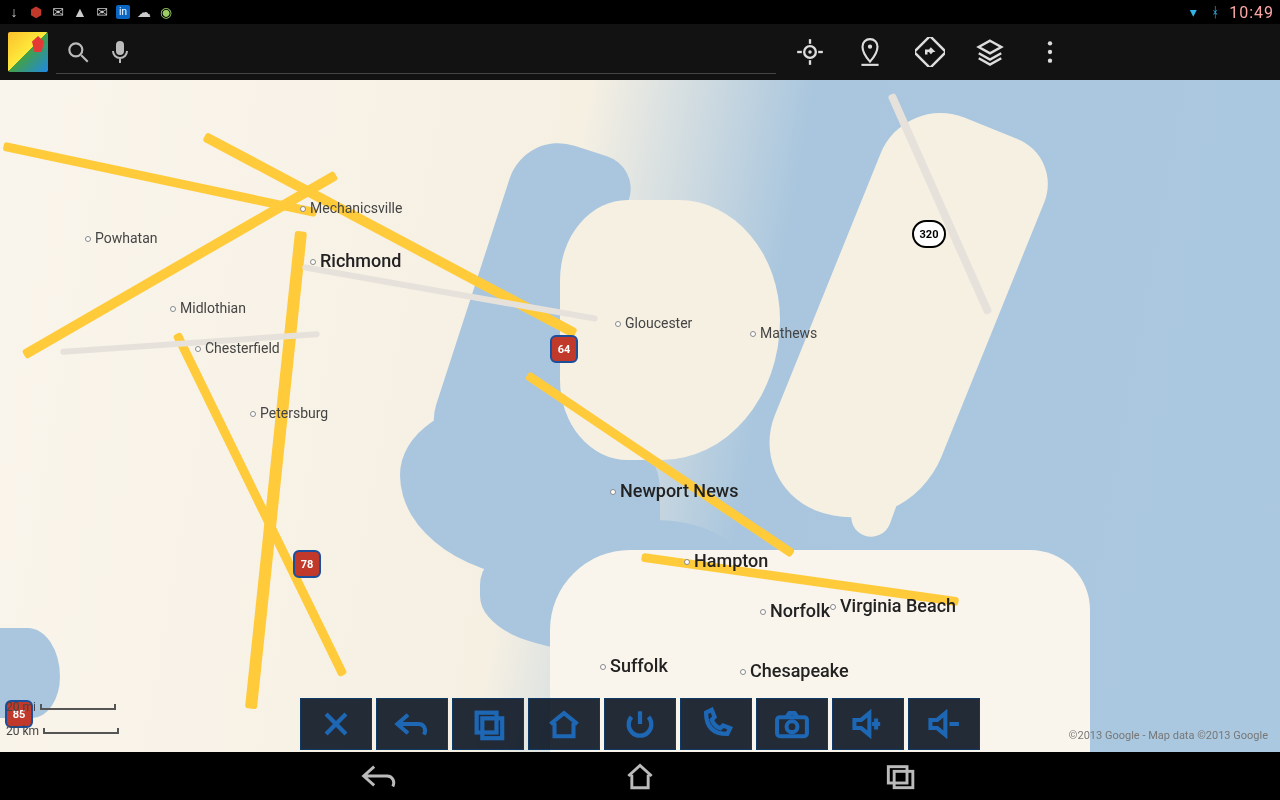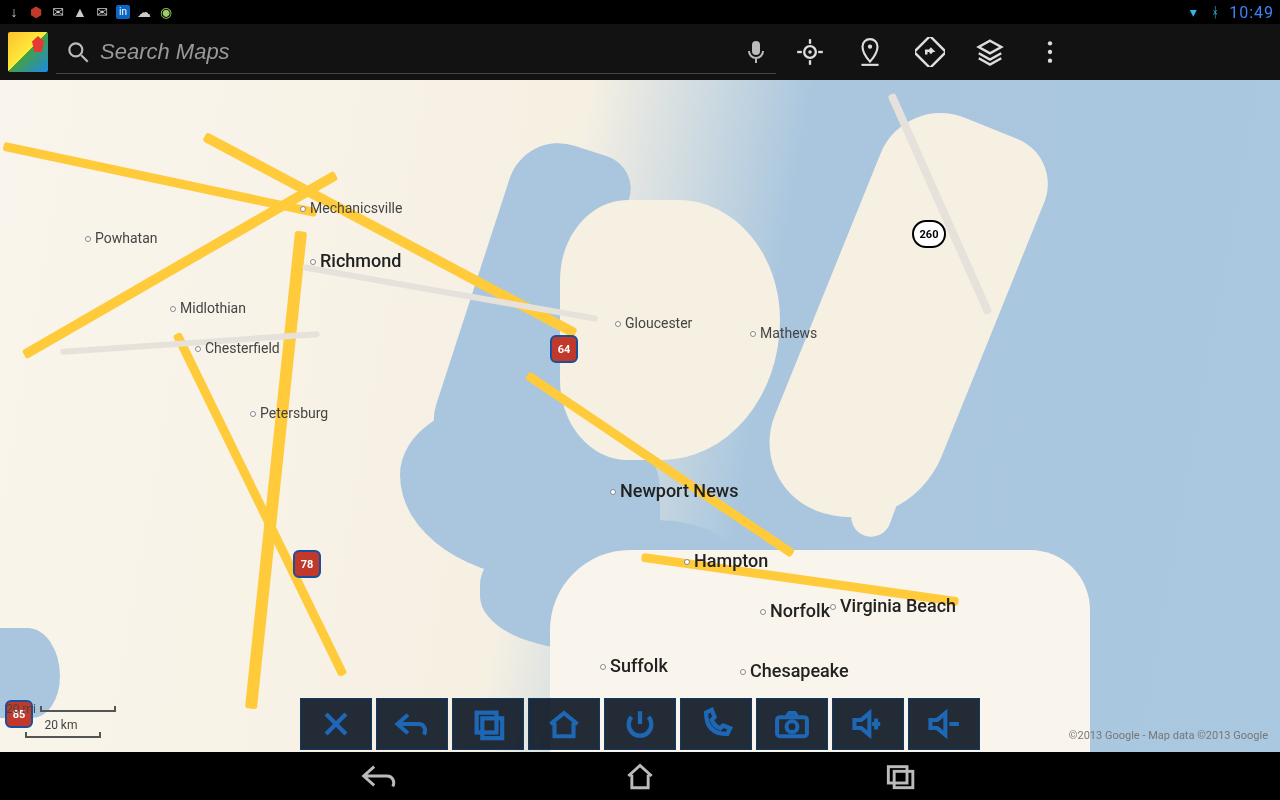--- a/index.html
+++ b/index.html
@@ -3,21 +3,21 @@
 <meta charset="utf-8">
 <style>
 * { margin:0; padding:0; box-sizing:border-box; }
 body { width:1280px; height:800px; font-family:Roboto,Arial,sans-serif; background:#000; overflow:hidden; position:relative; }
 
 
 .status-bar { height:24px; background:#000; display:flex; align-items:center; color:#ccc; font-size:14px; padding:0 6px; }
 .status-left { display:flex; gap:6px; align-items:center; }
 .status-right { margin-left:auto; display:flex; gap:6px; align-items:center; }
 .status-icon { width:16px; height:16px; display:flex; align-items:center; justify-content:center; }
-.clock { color:#3b82f6; font-size:16px; letter-spacing:1px;text-align:right; }
+.clock { color:#fca5a5; font-size:16px; letter-spacing:1px;text-align:right; }
 
 
 .action-bar { height:56px; background:rgba(20,20,20,0.92); display:flex; align-items:center; padding:0 8px; gap:8px; position:relative; z-index:20; }
 .app-icon { width:40px; height:40px; background:linear-gradient(135deg,#fbc02d 0,#ffeb3b 50%,#43a047 50%,#1e88e5 100%); border-radius:2px; position:relative; }
 .app-icon::after { content:""; position:absolute; right:4px; top:4px; width:12px; height:16px; background:#e53935; clip-path:polygon(50% 0,100% 35%,80% 100%,20% 100%,0 35%); }
 .search-wrap { display:flex; align-items:center; flex:1; max-width:720px; border-bottom:1px solid #444; height:44px; }
 .search-icon-slot { width:44px; display:flex; align-items:center; justify-content:center; }
 .search-input { flex:1; background:transparent; border:0; font-size:22px; color:#eee; outline:none; font-style:italic; }
 .search-input::placeholder { color:#999; font-style:italic; }
 .mic-slot { width:40px; display:flex; align-items:center; justify-content:center; }
@@ -35,21 +35,21 @@
 .shield.interstate { background:#c0392b; border:2px solid #1b4f9c; }
 .shield.route { background:#fff; color:#000; border:2px solid #000; border-radius:14px; font-size:11px; }
 .city { position:absolute; font-size:14px; color:#444; white-space:nowrap; }
 .city.big { font-size:18px; color:#222; font-weight:500; }
 .city-dot { display:inline-block; width:6px; height:6px; border-radius:50%; background:#fff; border:1px solid #888; margin-right:4px; vertical-align:middle; }
 
 
 .scale { position:absolute; left:6px; bottom:62px; z-index:15; }
 .scale-row { display:flex; align-items:center; font-size:12px; color:#444;margin-top:40px; }
 .scale-row .bar { height:6px; width:76px; border:2px solid #555; border-top:none; margin-left:4px; }
-.scale-row+.scale-row { margin-top:2px;flex-direction:column; }
+.scale-row+.scale-row { margin-top:10px; }
 .attrib { position:absolute; right:12px; bottom:58px; font-size:11px; color:#777; z-index:15; }
 
 
 .widget-bar { position:absolute; bottom:50px; left:50%; transform:translateX(-50%); display:flex; gap:4px; z-index:30; }
 .widget-btn { width:72px; height:52px; background:rgba(5,15,30,.88); border:1px solid #103a66; display:flex; align-items:center; justify-content:center; cursor:pointer; }
 .widget-btn svg * { stroke:#1d67b5; fill:none; stroke-width:3; }
 
 
 .nav-bar { position:absolute; bottom:0; left:0; right:0; height:48px; background:#000; display:flex; align-items:center; justify-content:center; gap:200px; z-index:40; }
 .nav-btn { width:60px; height:36px; display:flex; align-items:center; justify-content:center; cursor:pointer; }
@@ -81,21 +81,20 @@
 
 <div class="action-bar">
   <div class="app-icon"></div>
   <div class="search-wrap">
     <div class="search-icon-slot">
       <svg width="26" height="26" viewBox="0 0 24 24">
           <circle cx="10" cy="10" r="6" stroke="#bbb" stroke-width="2" fill="none"></circle>
           <line x1="15" y1="15" x2="21" y2="21" stroke="#bbb" stroke-width="2"></line>
         </svg>
     </div>
-    <input class="search-input" placeholder="Search Maps" style="">
     <div class="mic-slot">
       <svg width="20" height="26" viewBox="0 0 20 26">
           <rect x="6" y="2" width="8" height="14" rx="4" fill="#bbb"></rect>
           <path d="M3 12a7 7 0 0 0 14 0M10 19v5" stroke="#bbb" stroke-width="2" fill="none"></path>
         </svg>
     </div>
   </div>
   <div class="ab-icon">
     <svg width="28" height="28" viewBox="0 0 24 24">
         <circle cx="12" cy="12" r="5" stroke="#ddd" stroke-width="2" fill="none"></circle>
@@ -155,21 +154,21 @@
   <div class="road" style="left:640px; top:495px; width:320px; height:9px; transform:rotate(8deg)"></div>
   <div class="road" style="left:70px; top:420px; width:380px; height:9px; transform:rotate(64deg)"></div>
   <div class="road gray" style="left:60px; top:260px; width:260px; height:6px; transform:rotate(-4deg)"></div>
   <div class="road gray" style="left:300px; top:210px; width:300px; height:6px; transform:rotate(10deg)"></div>
   <div class="road gray" style="left:820px; top:120px; width:240px; height:8px; transform:rotate(66deg)"></div>
 
   <div id="shields">
       <div class="shield interstate" style="left: 550px; top: 255px;">64</div>
       <div class="shield interstate" style="left: 293px; top: 470px;">78</div>
       <div class="shield interstate" style="left: 5px; top: 620px;">85</div>
-      <div class="shield route" style="left: 912px; top: 140px; width: 34px;">260</div>
+      <div class="shield route" style="left: 912px; top: 140px; width: 34px;">320</div>
     </div>
 
   <div id="cities">
       <div class="city big" style="left: 310px; top: 170px;"><span class="city-dot"></span>Richmond</div>
       <div class="city big" style="left: 610px; top: 400px;"><span class="city-dot"></span>Newport News</div>
       <div class="city big" style="left: 684px; top: 470px;"><span class="city-dot"></span>Hampton</div>
       <div class="city big" style="left: 760px; top: 520px;"><span class="city-dot"></span>Norfolk</div>
       <div class="city big" style="left: 830px; top: 515px;"><span class="city-dot"></span>Virginia Beach</div>
       <div class="city big" style="left: 600px; top: 575px;"><span class="city-dot"></span>Suffolk</div>
       <div class="city big" style="left: 740px; top: 580px;"><span class="city-dot"></span>Chesapeake</div>

